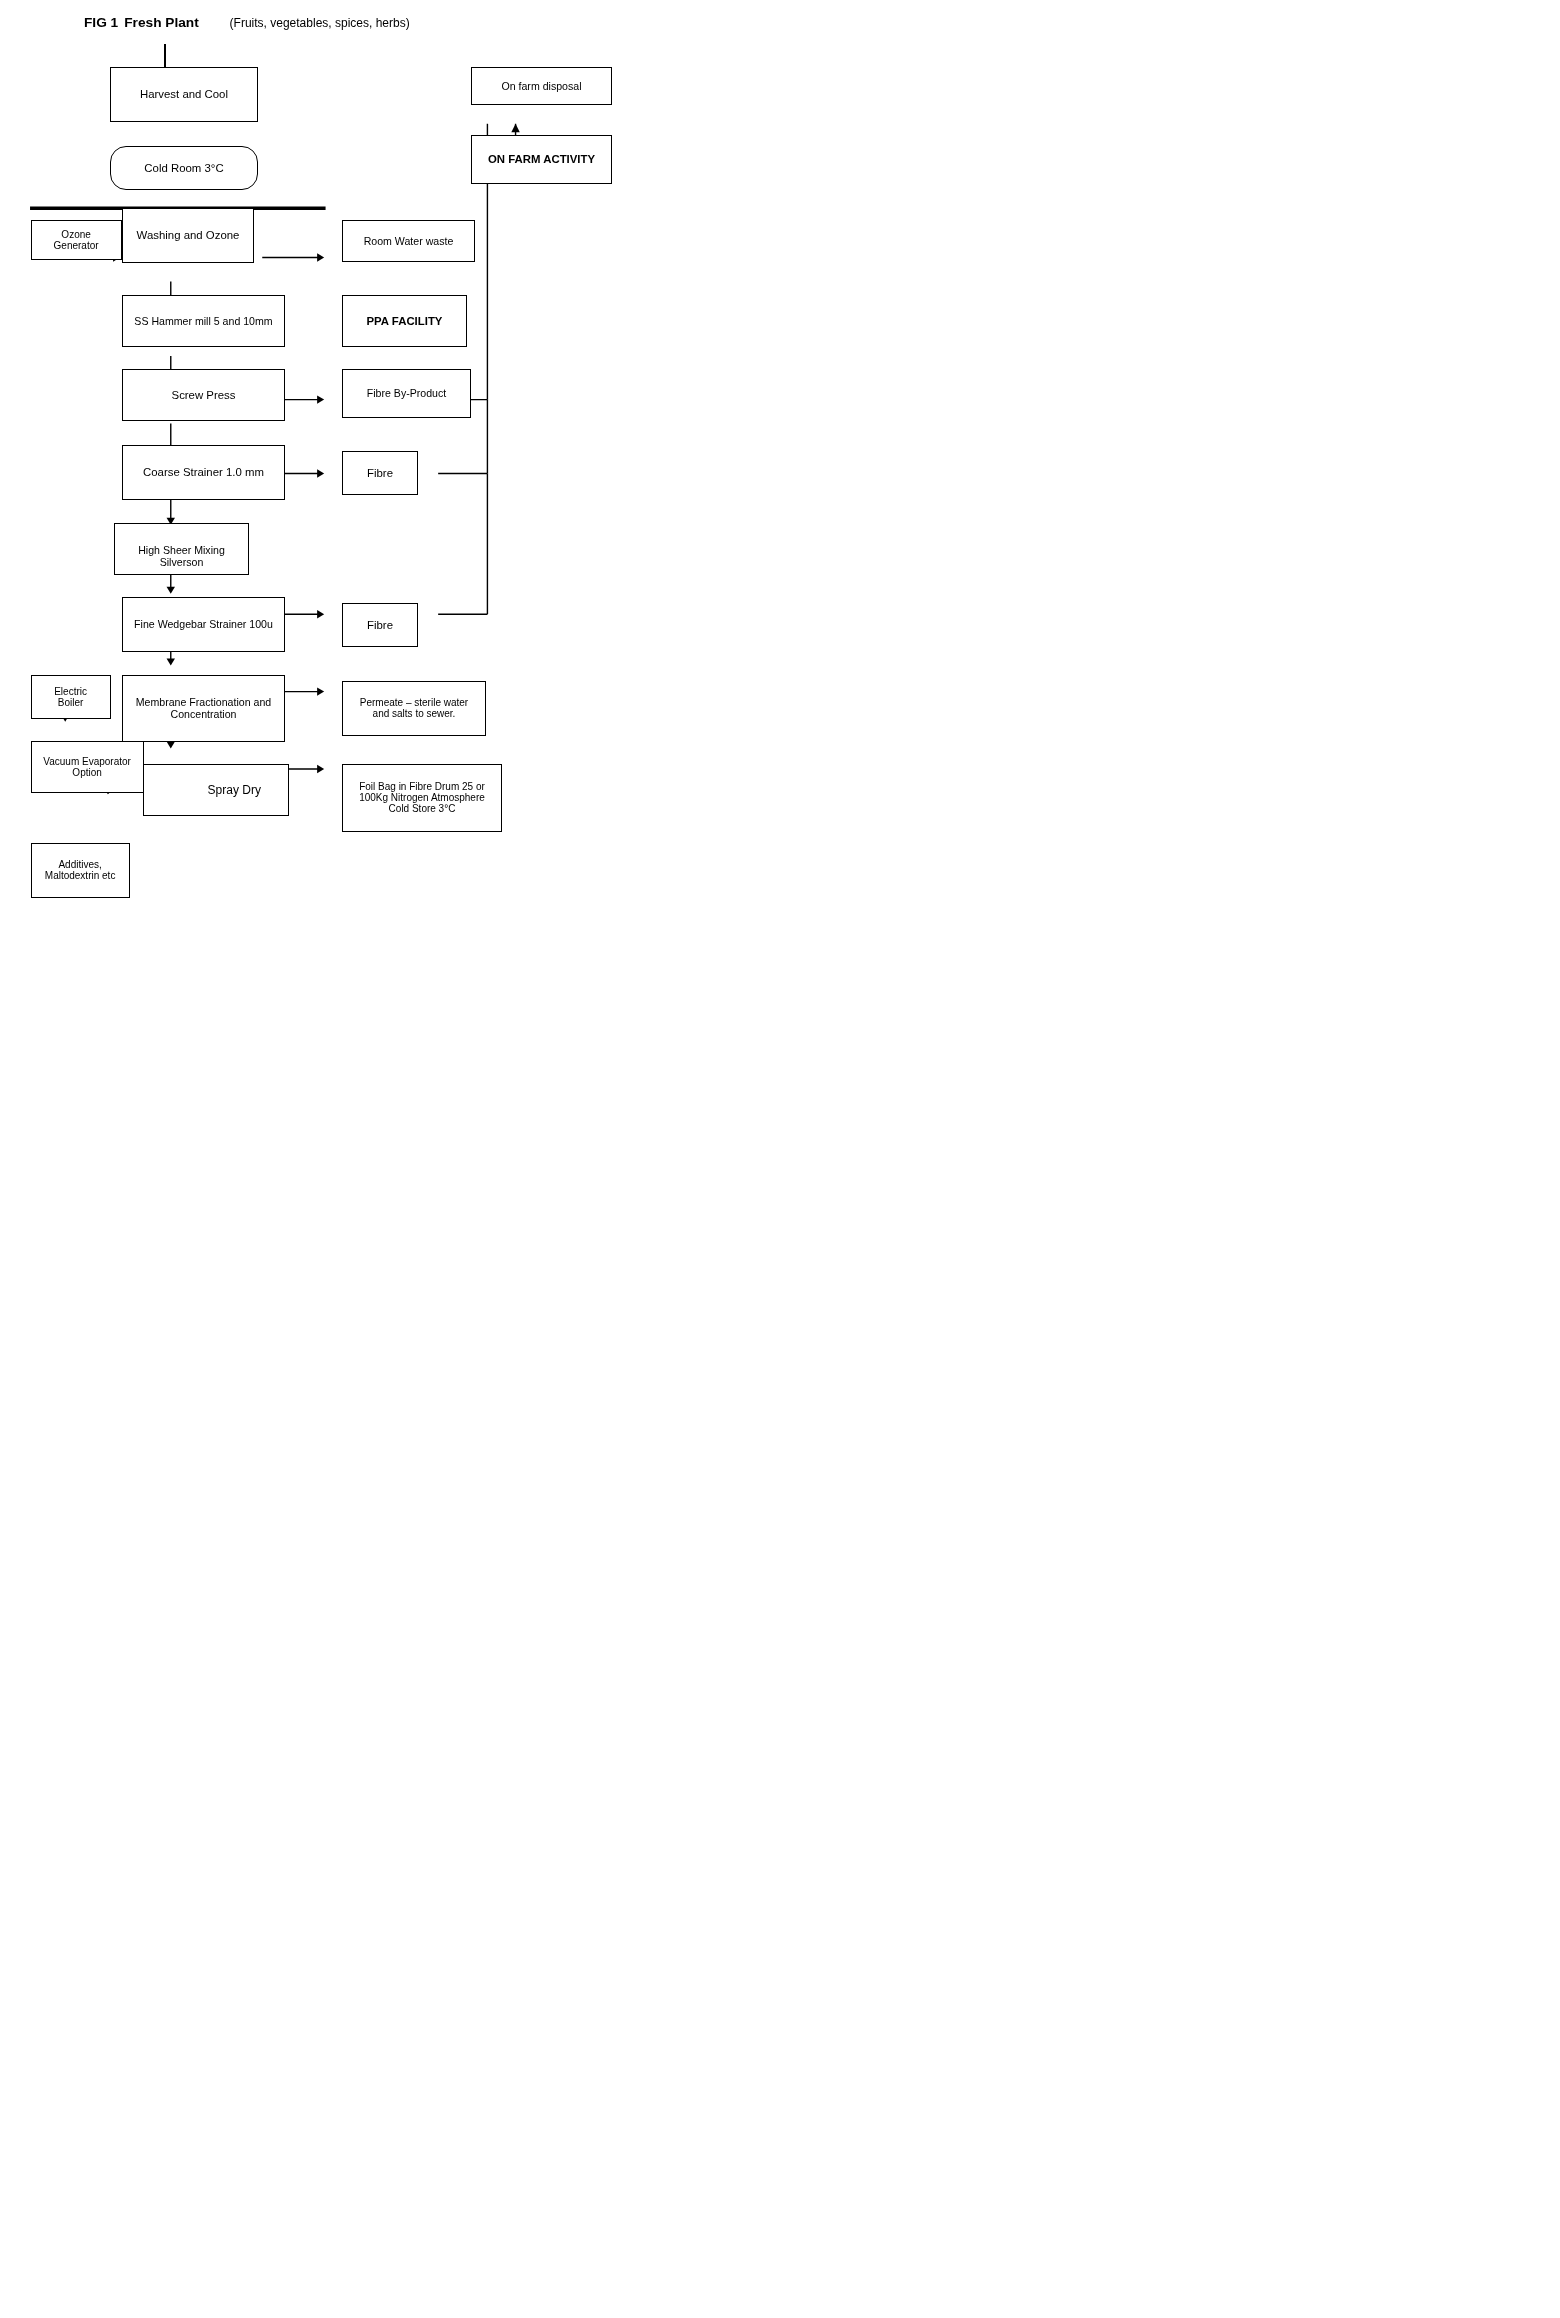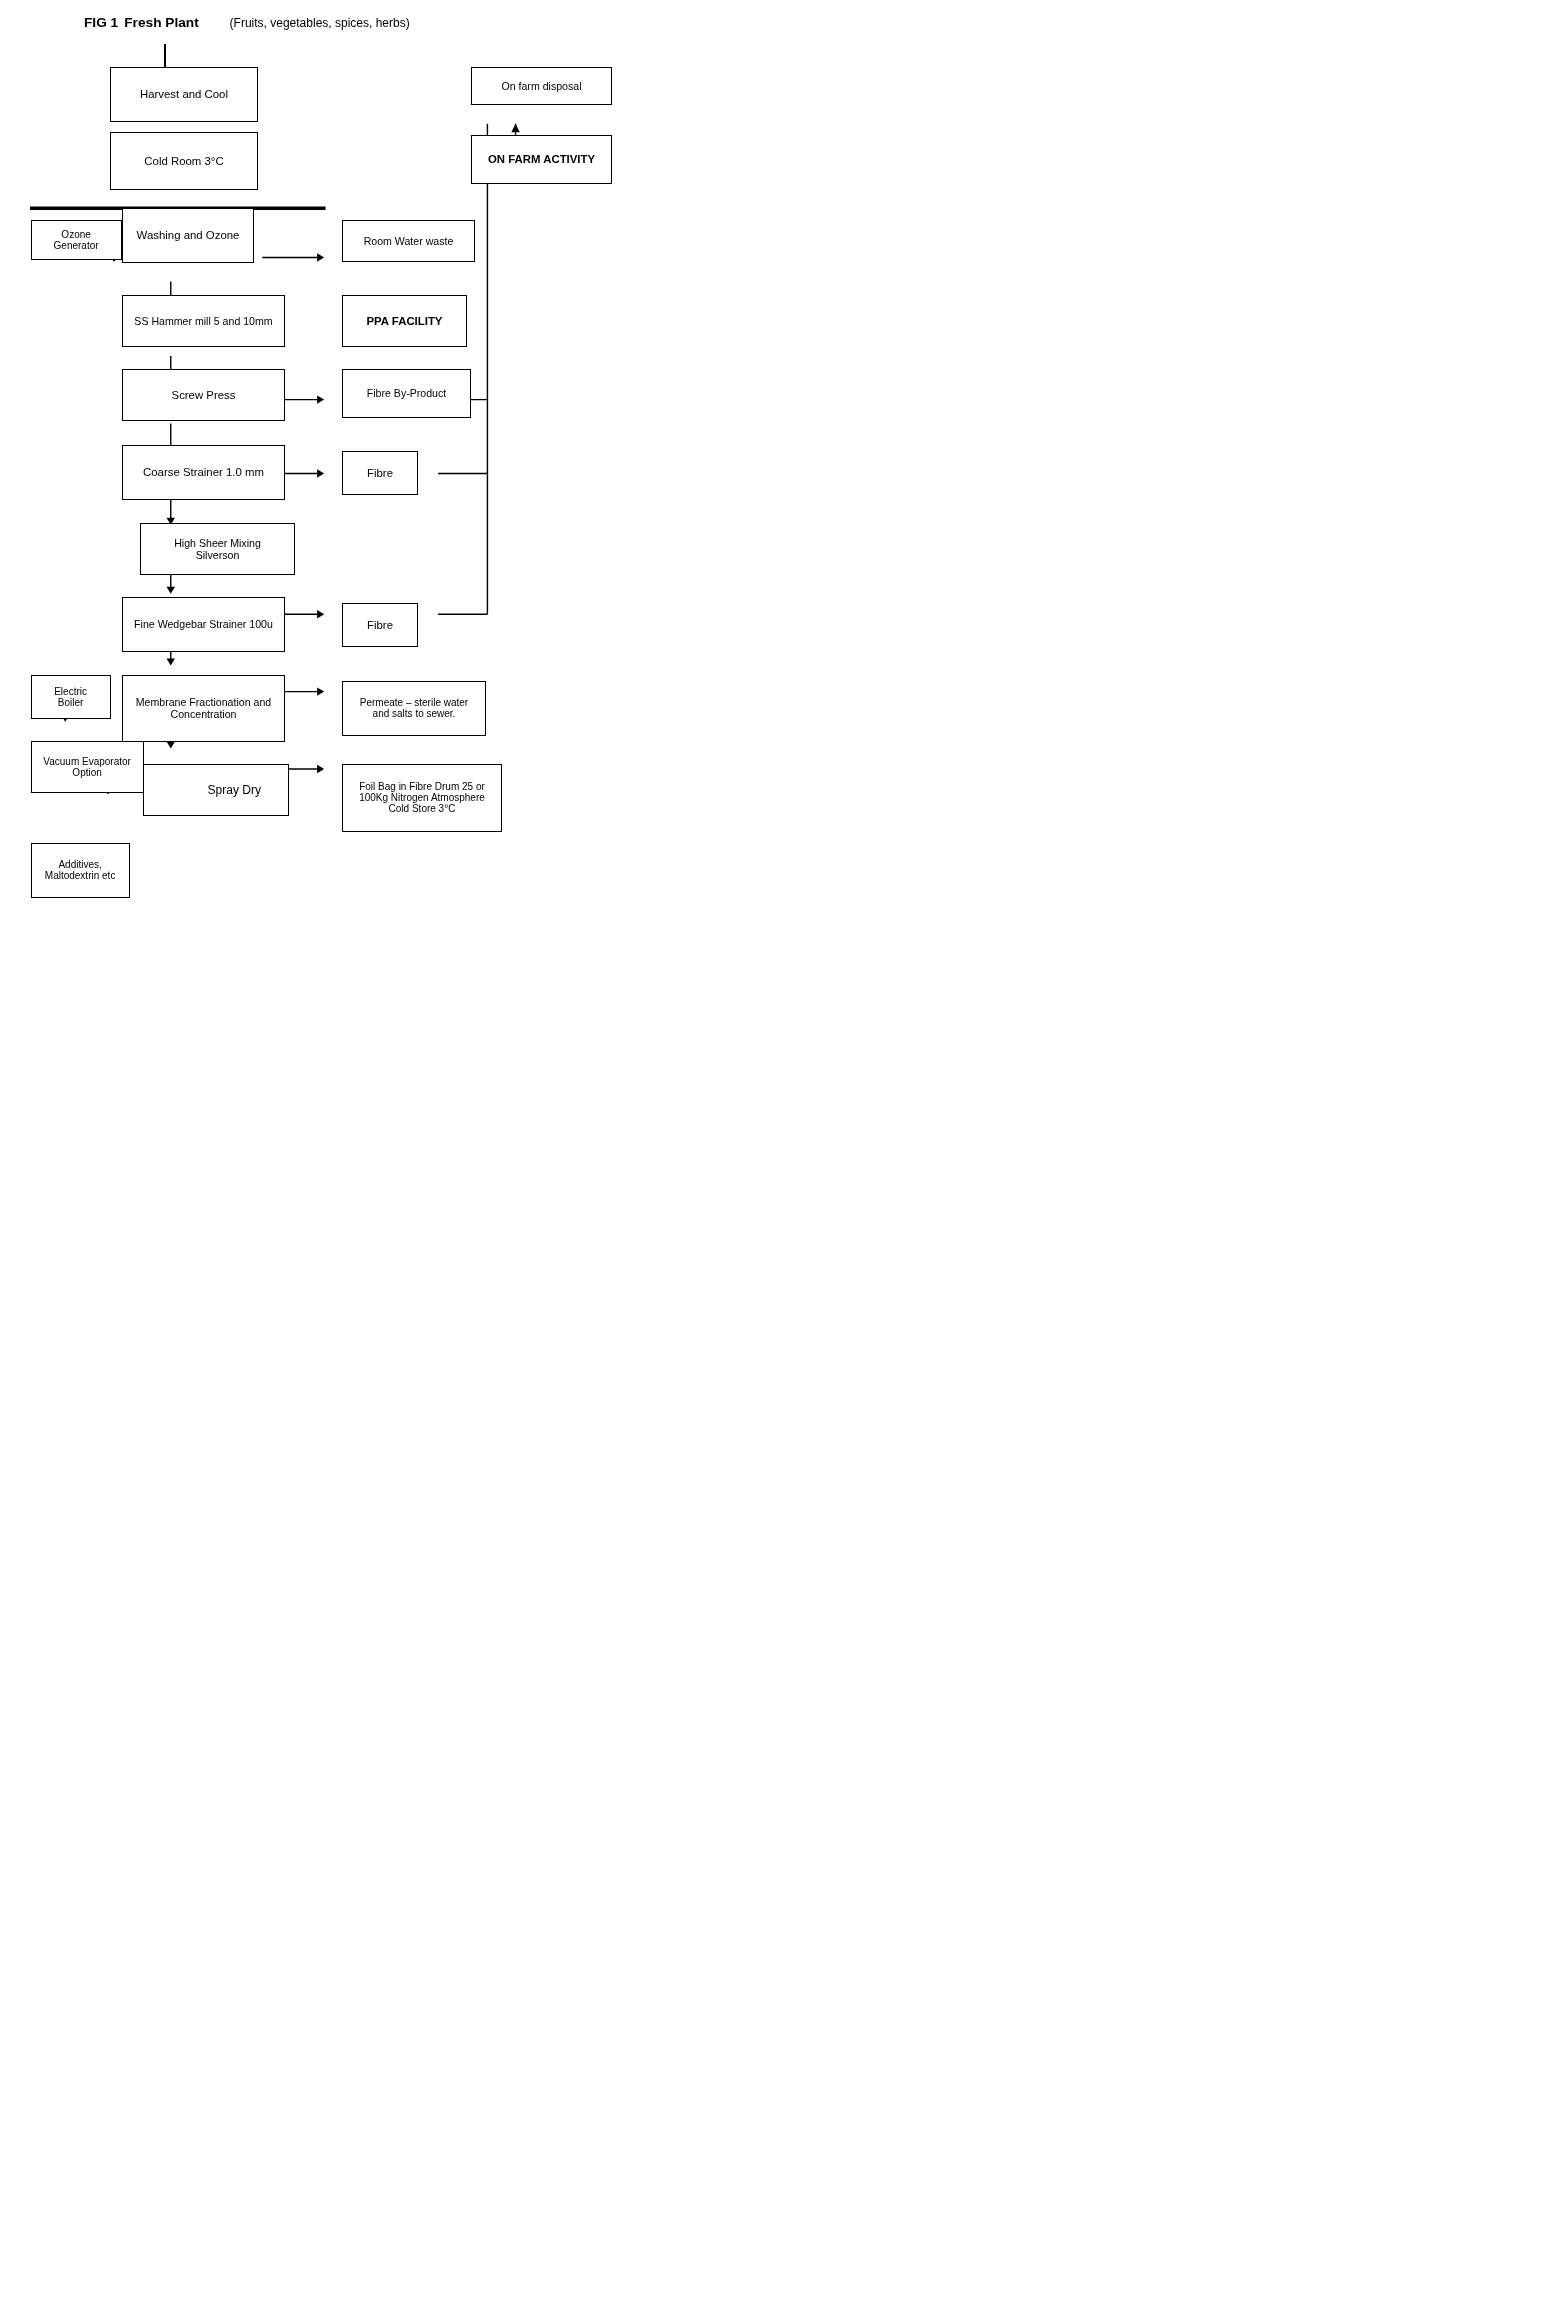--- a/index.html
+++ b/index.html
@@ -153,21 +153,21 @@
 
     <line x1="660" y1="68" x2="660" y2="110" stroke="#000" stroke-width="2"></line>
   </svg>
 
   <div style="position:absolute; left:141px; top:0; width:1.5px; height:23px; background:#000;"></div>
 
   <div class="box" style="left:87px; top:23px; width:148px; height:55px; display:flex; align-items:center; justify-content:center;">
     <span>Harvest and Cool</span>
   </div>
 
-  <div class="box" style="left:87px; top:88px; width:148px; height:58px; display:flex; align-items:center; justify-content:center;">
+  <div class="box" style="left:87px; top:102px; width:148px; height:44px; display:flex; align-items:center; justify-content:center;border-radius:16px;">
     <span>Cold Room 3°C</span>
   </div>
 
   <div class="box" style="left:448px; top:23px; width:141px; height:38px; display:flex; align-items:center; justify-content:center; font-size:10.6px;">
     <span>On farm disposal</span>
   </div>
 
   <div class="box" style="left:448px; top:91px; width:141px; height:49px; display:flex; align-items:center; justify-content:center; font-size:11.4px; font-weight:bold; text-align:center;">
     <span>ON FARM ACTIVITY</span>
   </div>
@@ -201,21 +201,21 @@
   </div>
 
   <div class="box" style="left:99px; top:401px; width:163px; height:55px; display:flex; align-items:center; justify-content:center; text-align:center;">
     <span>Coarse Strainer 1.0 mm</span>
   </div>
 
   <div class="box" style="left:319px; top:407px; width:76px; height:44px; display:flex; align-items:center; justify-content:center;">
     <span>Fibre</span>
   </div>
 
-  <div class="box" style="left:117px; top:479px; width:155px; height:52px; display:flex; align-items:center; justify-content:center; text-align:center; font-size:10.6px;">
+  <div class="box" style="left:91px; top:479px; width:135px; height:52px; display:flex; align-items:flex-end; justify-content:center; text-align:center; font-size:10.6px;">
     <span>High Sheer Mixing Silverson</span>
   </div>
 
   <div class="box" style="left:99px; top:553px; width:163px; height:55px; display:flex; align-items:center; justify-content:center; text-align:center; font-size:10.6px;">
     <span>Fine Wedgebar Strainer 100u</span>
   </div>
 
   <div class="box" style="left:319px; top:559px; width:76px; height:44px; display:flex; align-items:center; justify-content:center;">
     <span>Fibre</span>
   </div>

